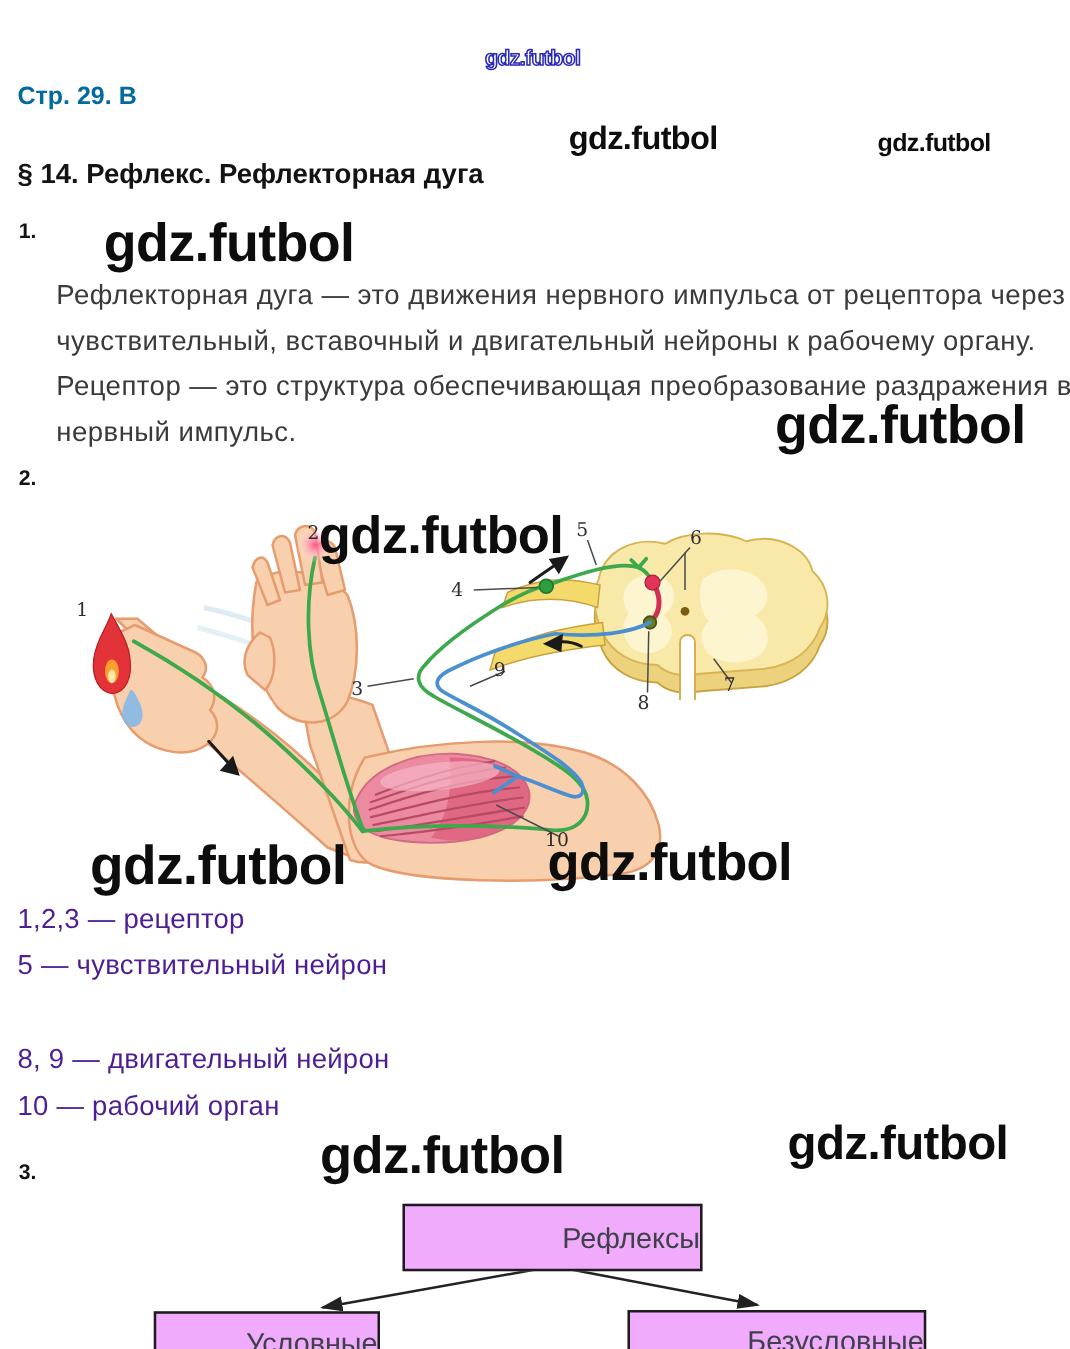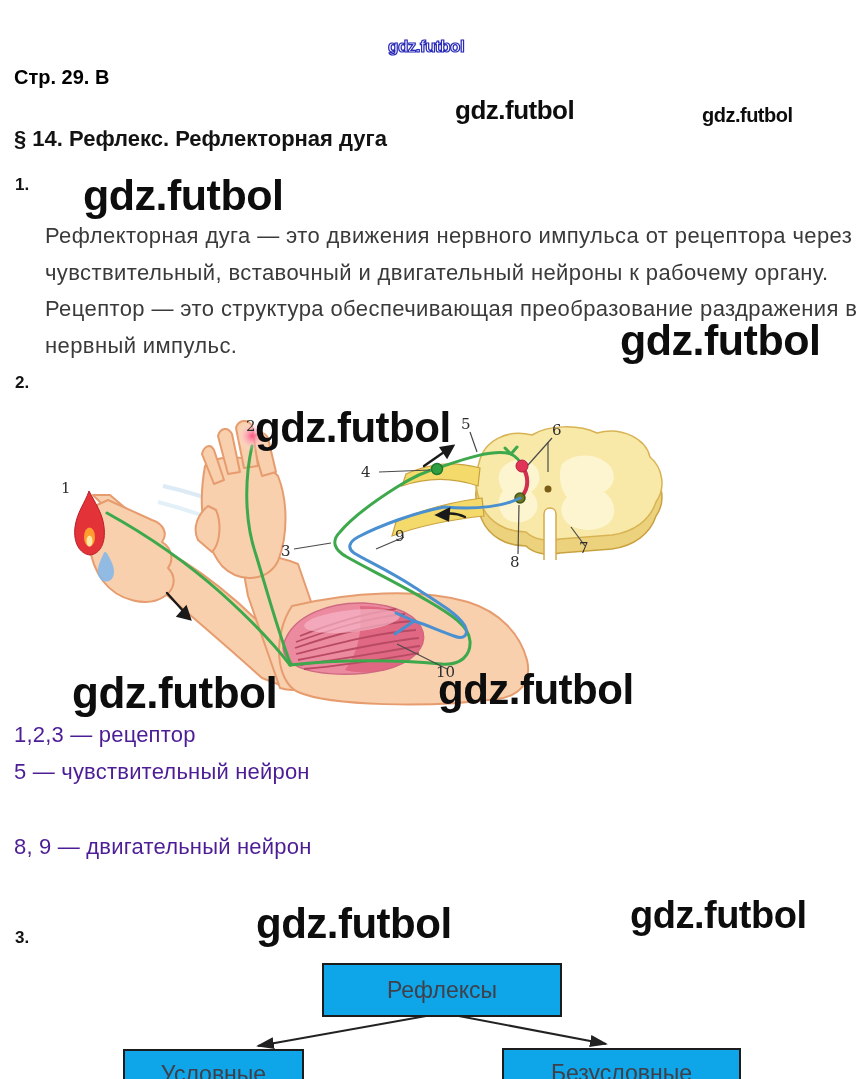--- a/index.html
+++ b/index.html
@@ -2,27 +2,27 @@
 <html><head>
 <meta charset="utf-8">
 <style>
   html,body{margin:0;padding:0;background:#fff;}
   #page{position:relative;width:856px;height:1079px;background:#fff;overflow:hidden;
         font-family:"Liberation Sans",sans-serif;color:#1a1a1a;margin-top:36px;}
   .abs{position:absolute;}
   .wm{position:absolute;font-weight:700;color:#0d0d0d;letter-spacing:-0.5px;
       line-height:1;white-space:nowrap;z-index:5;}
   .wm-blue{color:#ffffff;-webkit-text-stroke:1.2px #2a2ab8;text-shadow:0 0 1px #2a2ab8;}
-  .page-label{font-size:20px;font-weight:700;color:#000000;}
+  .page-label{font-size:20px;font-weight:700;color:#0369a1;}
   .section-title{font-size:22px;font-weight:700;color:#131313;}
   .qnum{font-size:17px;font-weight:700;color:#131313;}
   .pline{font-size:22px;letter-spacing:0.4px;color:#3a3a3a;white-space:nowrap;}
   .legend-item{font-size:22px;letter-spacing:0.2px;color:#4c1d95;white-space:nowrap;}
-  .fc-box{position:absolute;border:2px solid #1c1c1c;background:#0ea5e9;display:flex;
-          align-items:center;justify-content:center;font-size:23px;color:#3f4049;z-index:2;}
+  .fc-box{position:absolute;border:2px solid #1c1c1c;background:#f0abfc;display:flex;
+          align-items:center;justify-content:flex-end;font-size:23px;color:#3f4049;z-index:2;}
   svg{display:block;}
 </style>
 </head>
 <body>
 
 <div id="page">
 
   <div class="wm wm-blue" style="left:388px;top:2px;font-size:17px;">gdz.futbol</div>
   <div class="wm" style="left:455px;top:61px;font-size:26px;">gdz.futbol</div>
   <div class="wm" style="left:702px;top:69px;font-size:20px;">gdz.futbol</div>
@@ -156,20 +156,21 @@
       <text x="579" y="517">7</text>
       <text x="510" y="531">8</text>
       <text x="395" y="505">9</text>
       <text x="436" y="641">10</text>
     </g>
   </svg>
 
   <div class="abs legend-item" style="left:14px;top:686px;">1,2,3 — рецептор</div>
   <div class="abs legend-item" style="left:14px;top:723px;">5 — чувствительный нейрон</div>
   <div class="abs legend-item" style="left:14px;top:798px;">8, 9 — двигательный нейрон</div>
+  <div class="abs legend-item" style="left:14px;top:836px;">10 — рабочий орган</div>
 
   <div class="abs qnum" style="left:15px;top:892px;">3.</div>
 
   <div class="fc-box" style="left:322px;top:927px;width:236px;height:50px;">
     <span>Рефлексы</span>
   </div>
   <div class="fc-box" style="left:123px;top:1013px;width:177px;height:47px;">
     <span>Условные</span>
   </div>
   <div class="fc-box" style="left:502px;top:1012px;width:235px;height:46px;">

